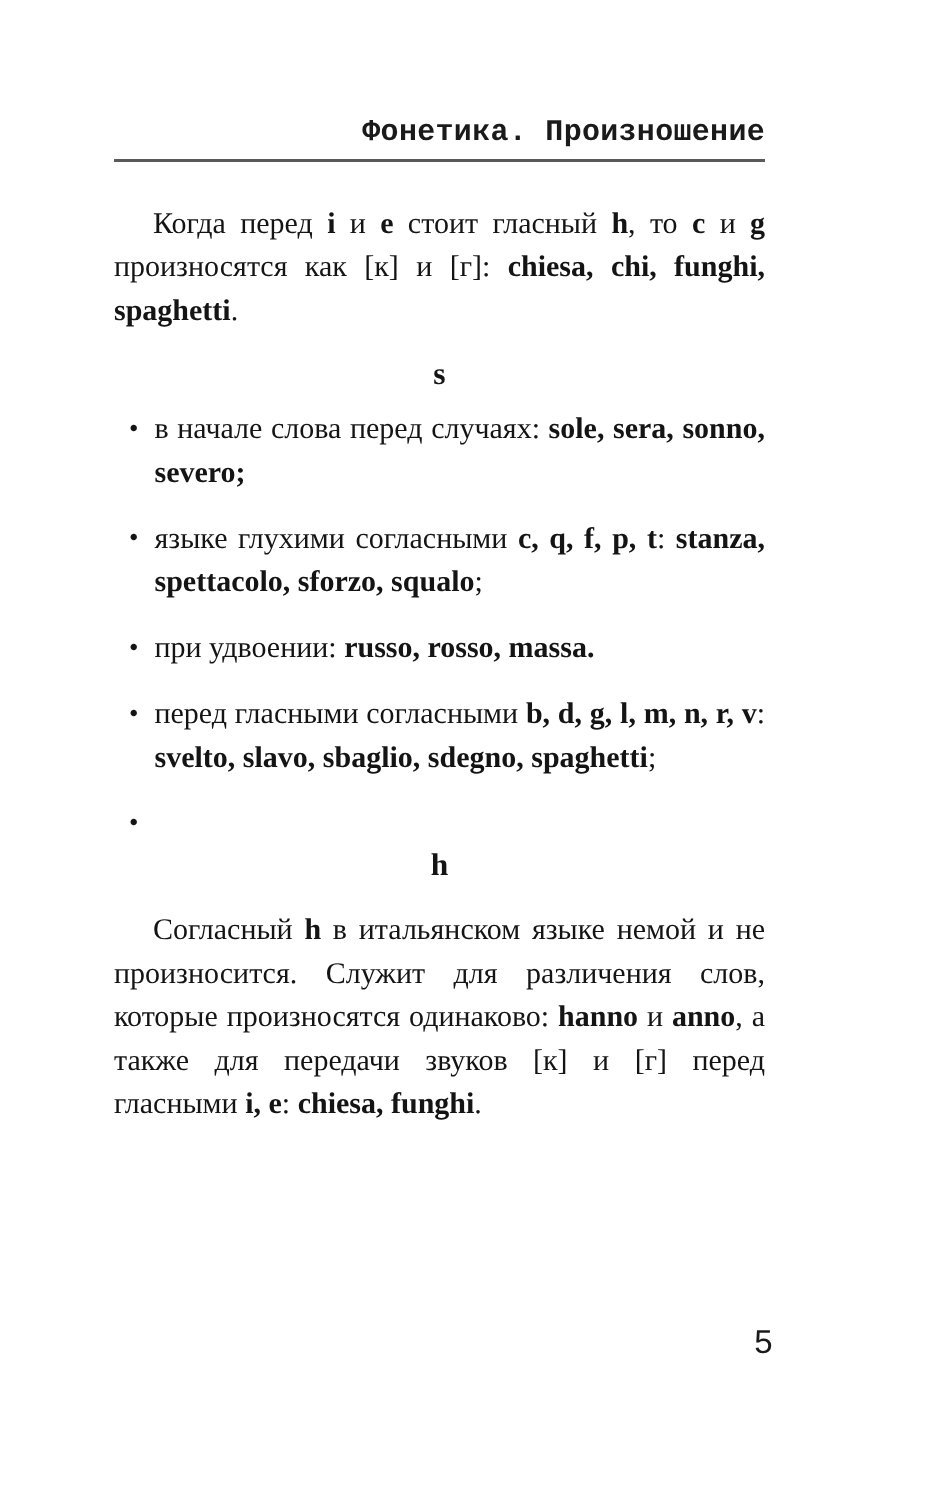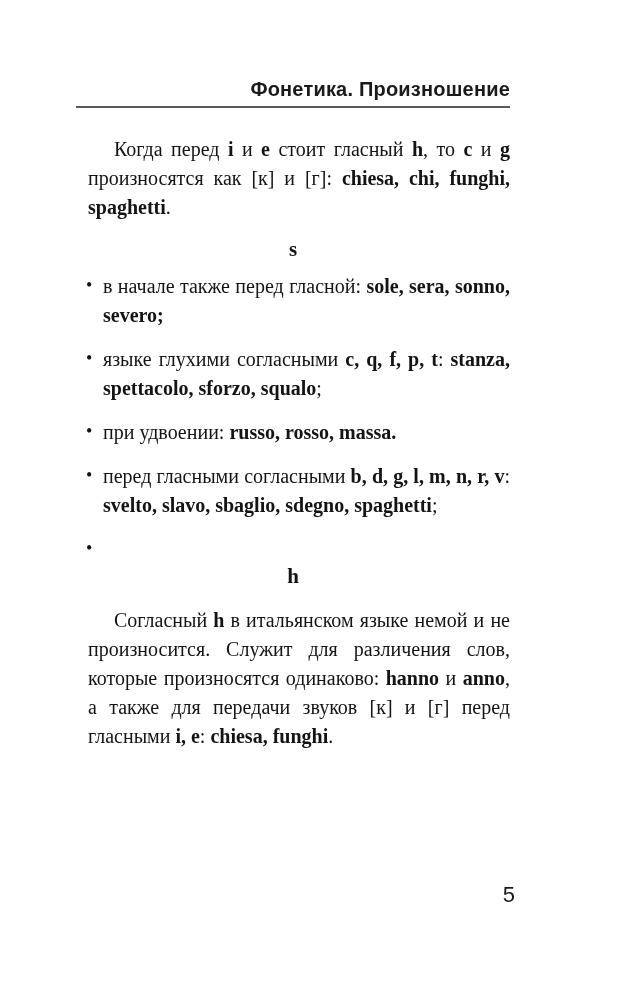--- a/index.html
+++ b/index.html
@@ -9,37 +9,37 @@
     color: #141414;
     font-family: "Liberation Serif", serif;
   }
   .page {
     box-sizing: border-box;
     position: relative;
     width: 619px; height: 1000px;
     padding: 78px 109px 0 76px;
   }
   .running-head {
-    font-family: Liberation Sans, sans-serif;
+    font-family: Liberation Mono, monospace;
     font-weight: bold;
     font-size: 20px;
     line-height: 22px;
     text-align: right;
     letter-spacing: 0.2px;
     color: #1a1a1a;
   }
   .head-rule {
     height: 0;
     border-top: 2px solid #5a5a5a;
     margin-top: 6px;
   }
   .body-text { font-size: 20px; line-height: 29px; text-align: justify; }
   .para { margin: 0 0 10px; }
   .first-para { margin-top: 27px; }
-  .indent { text-indent: 26px; margin-left: 12px; }
+  .indent { text-indent: 26px; }
   .section-heading {
     text-align: center;
     font-weight: bold;
     font-size: 21px;
     line-height: 29px;
     text-indent: 0;
     margin: 13px 0 8px;
   }
   .section-heading.big-gap { margin: 42px 0 15px; }
   .bullet {
@@ -71,21 +71,21 @@
 
   <div class="body-text">
 
     <p class="para indent first-para"><span>Когда перед </span><span class="b">i</span><span> и </span><span class="b">e</span><span> стоит гласный </span><span class="b">h</span><span>, то </span><span class="b">c</span><span> и </span><span class="b">g</span><span> произносятся как [к] и [г]: </span><span class="b">chiesa, chi, funghi, spaghetti</span><span>.</span></p>
 
     <p class="section-heading">s</p>
 
 
     <div class="bullet">
       <span class="marker">•</span>
-      <span><span>в начале также перед гласной: </span><span class="b">sole, sera, sonno, severo;</span></span>
+      <span><span>в начале слова перед случаях: </span><span class="b">sole, sera, sonno, severo;</span></span>
     </div>
 
     <div class="bullet">
       <span class="marker">•</span>
       <span><span>языке глухими согласными </span><span class="b">c, q, f, p, t</span><span>: </span><span class="b">stanza, spettacolo, sforzo, squalo</span><span>;</span></span>
     </div>
 
     <div class="bullet">
       <span class="marker">•</span>
       <span><span>при удвоении: </span><span class="b">russo, rosso, massa.</span></span>

